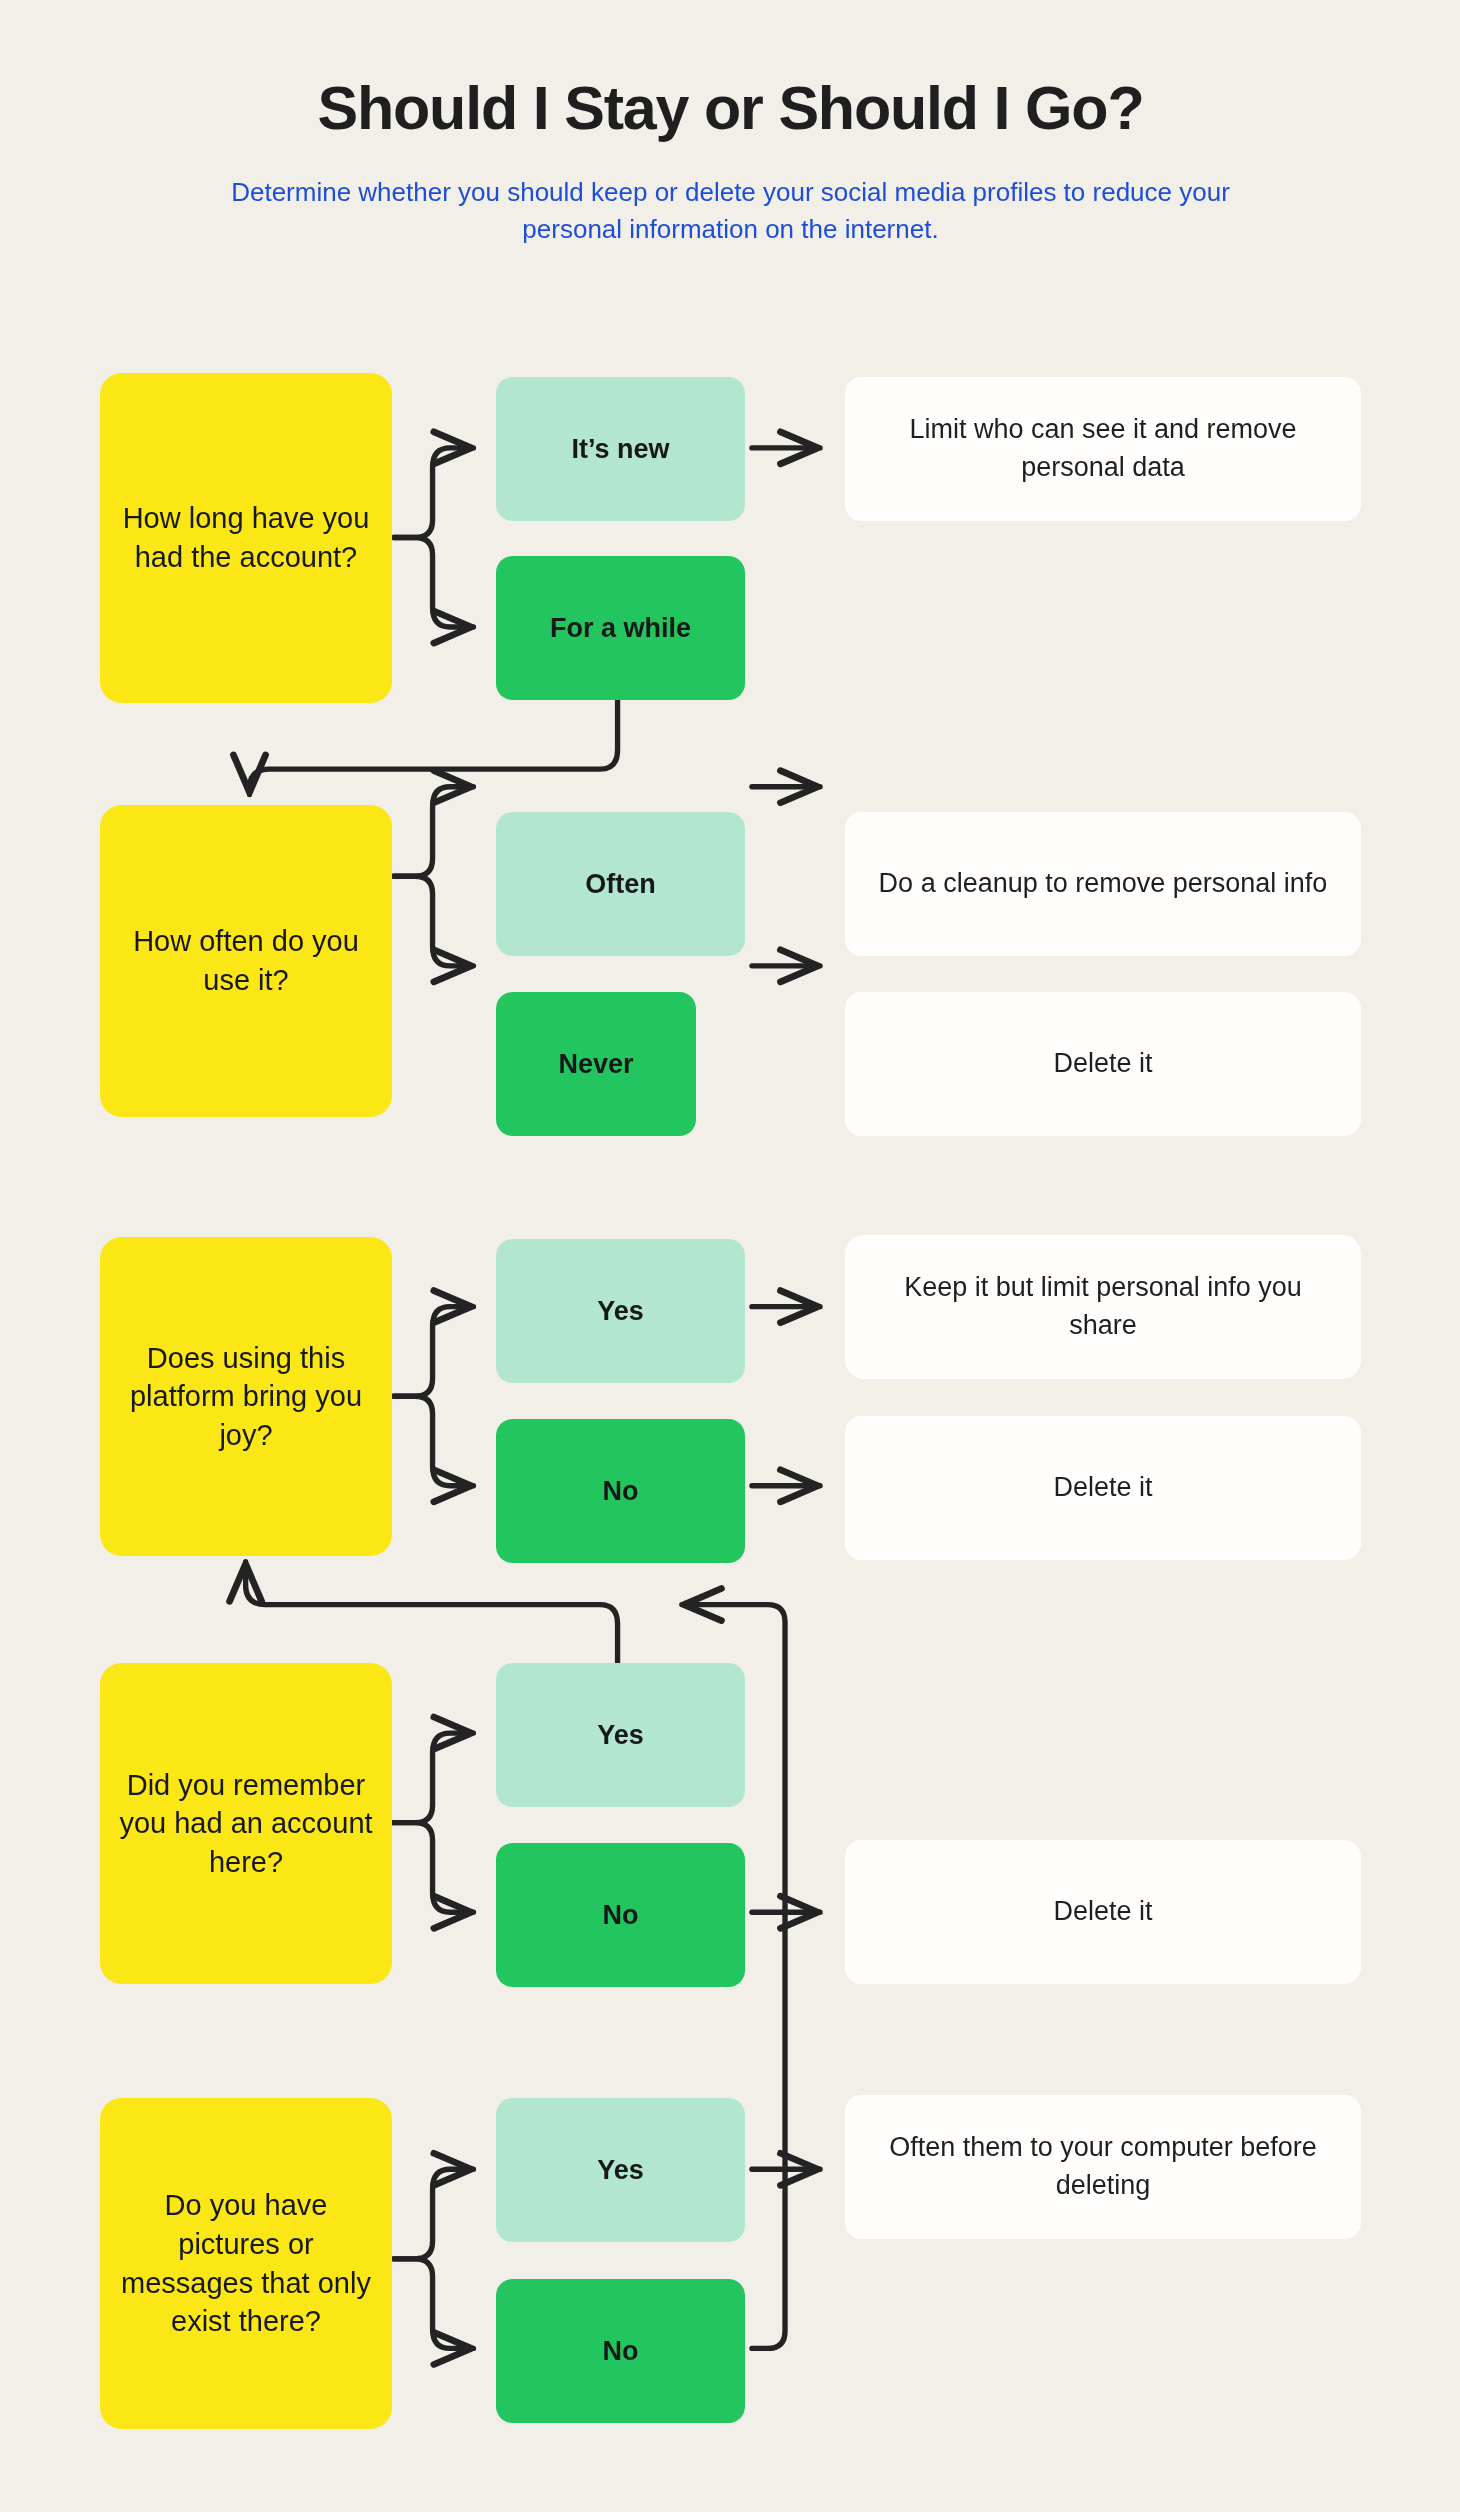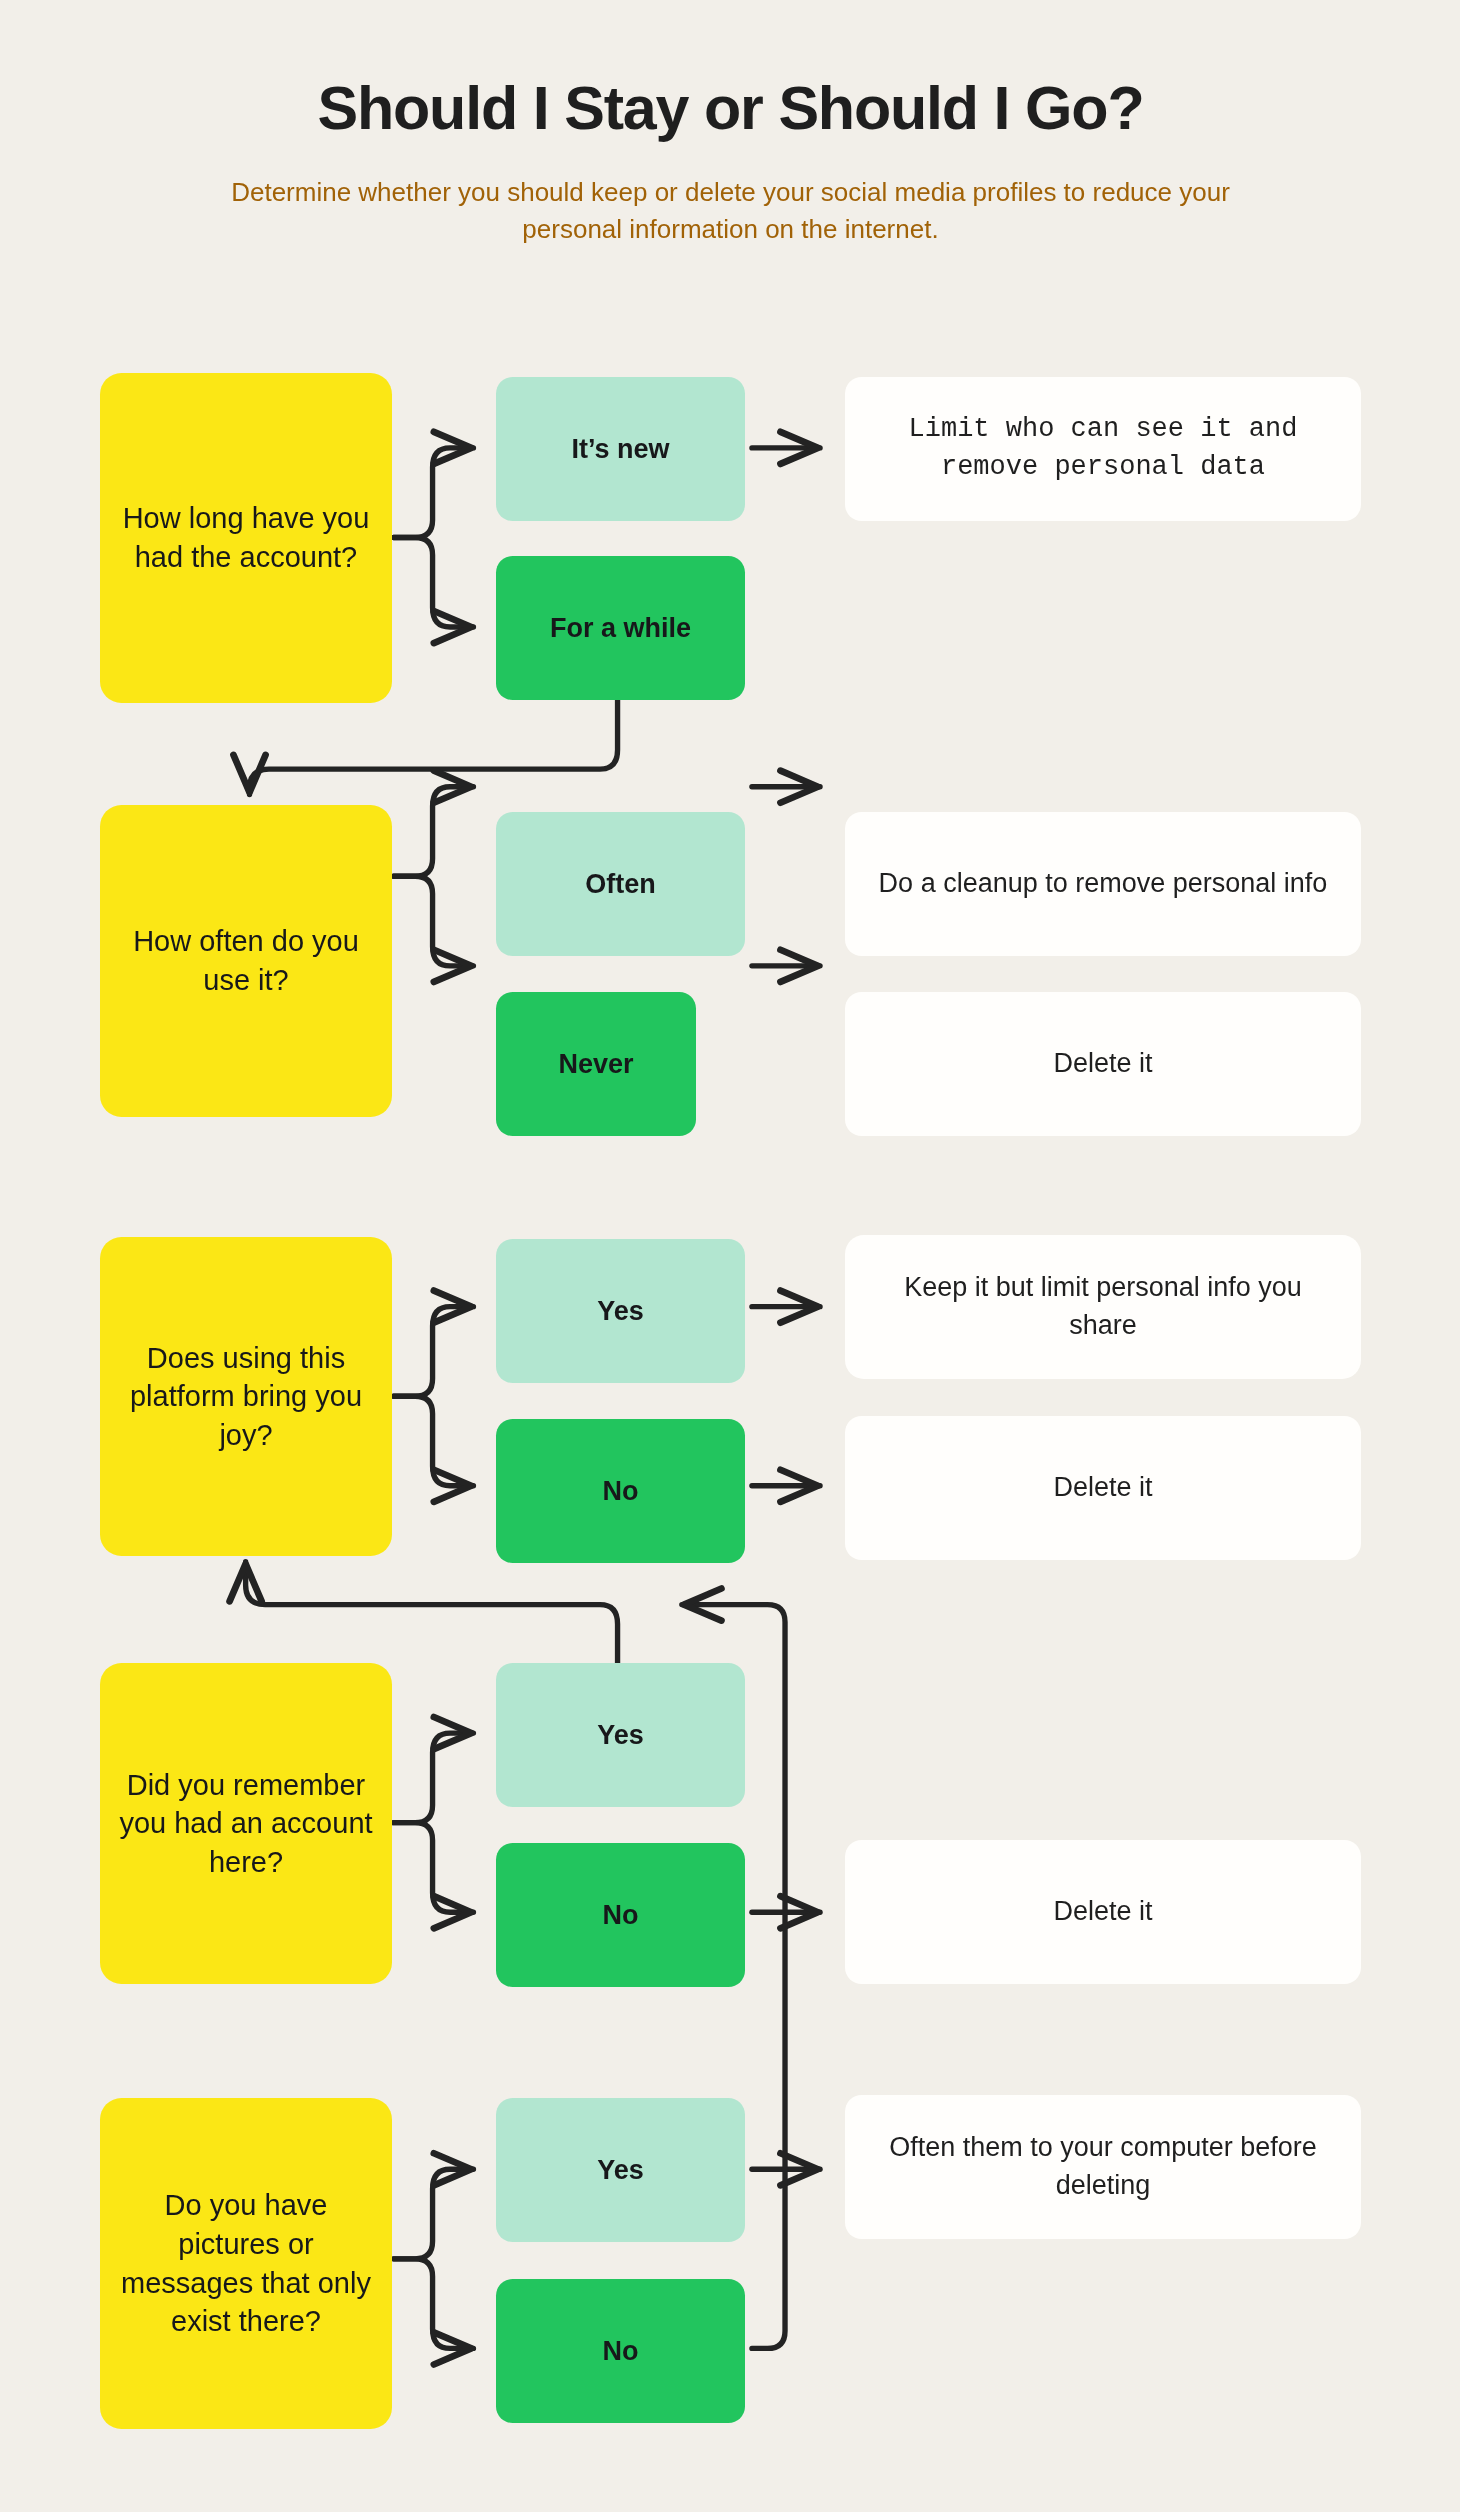--- a/index.html
+++ b/index.html
@@ -13,21 +13,21 @@
   }
   .page{position:relative;width:1461px;height:2512px;}
 
   
   .header{position:absolute;left:0;top:0;width:1461px;text-align:center;}
   .title{
     font-size:61px;font-weight:700;letter-spacing:-1.2px;
     color:#1f1f1f;margin:0;padding-top:76px;line-height:1.05;
   }
   .subtitle{
-    font-size:26px;line-height:1.42;color:#a16207;font-weight:400;
+    font-size:26px;line-height:1.42;color:#1d4ed8;font-weight:400;
     margin:0;padding-top:34px;width:1071px;margin-left:auto;margin-right:auto;
   }
 
   
   .wires{position:absolute;left:0;top:0;width:1461px;height:2512px;pointer-events:none;}
 
   
   .node{
     position:absolute;display:flex;align-items:center;justify-content:center;
     text-align:center;box-sizing:border-box;
@@ -99,21 +99,21 @@
 
   <div class="node q" style="left:100px;top:373px;width:292px;height:330px;">
     <span>How long have you had the account?</span>
   </div>
   <div class="node opt yes" style="left:496px;top:377px;width:249px;height:144px;">
     <span>It’s new</span>
   </div>
   <div class="node opt no" style="left:496px;top:556px;width:249px;height:144px;">
     <span>For a while</span>
   </div>
-  <div class="node res" style="left:845px;top:377px;width:516px;height:144px;font-family:Liberation Mono, monospace;">
+  <div class="node res" style="left:845px;top:377px;width:516px;height:144px;">
     <span>Limit who can see it and remove personal data</span>
   </div>
 
   <div class="node q" style="left:100px;top:805px;width:292px;height:312px;">
     <span>How often do you use it?</span>
   </div>
   <div class="node opt yes" style="left:496px;top:812px;width:249px;height:144px;">
     <span>Often</span>
   </div>
   <div class="node opt no" style="left:496px;top:992px;width:200px;height:144px;">

